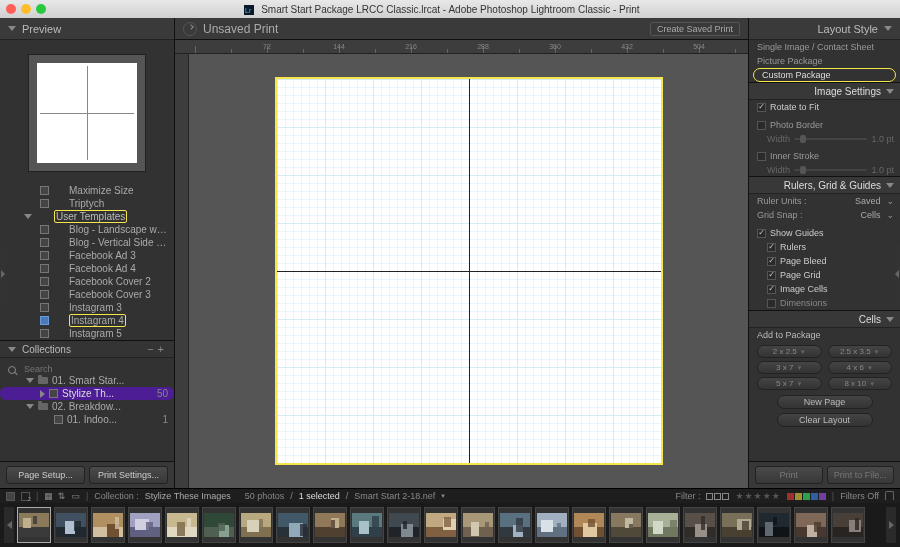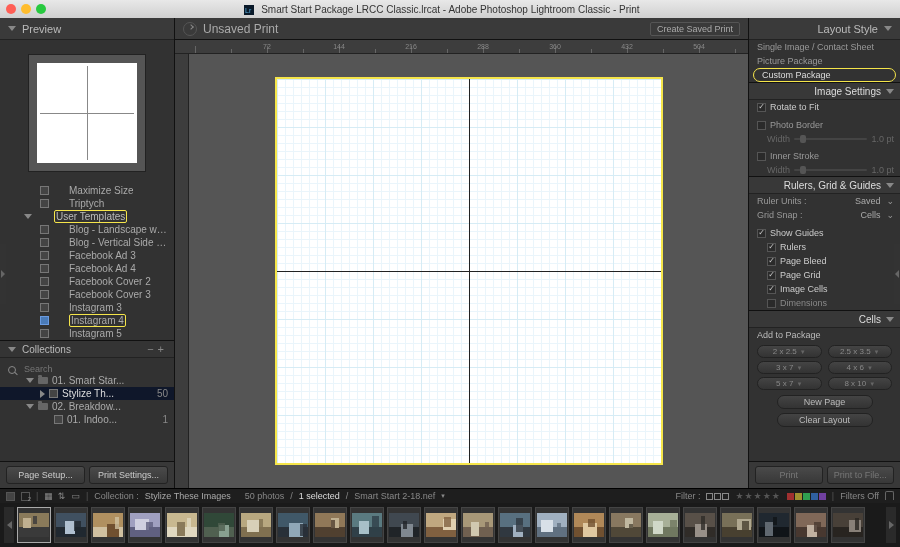--- a/index.html
+++ b/index.html
@@ -42,21 +42,21 @@
   .coll-head { height:18px; display:flex; align-items:center; padding:0 8px; border-top:1px solid #111; border-bottom:1px solid #222; background:#343434; color:#bbb;}
   .coll-head .spacer{flex:1;}
   .coll-head .pm { color:#888; font-size:11px; cursor:pointer; padding:0 2px;}
   .search-row { height:16px; display:flex; align-items:flex-end; padding:0 8px; gap:8px; color:#555;}
   .search-row input { flex:1; background:transparent; border:none; color:#888; font-size:9px; outline:none;}
   .coll-row { height:13px; display:flex; align-items:center; padding:0 6px 0 26px; gap:4px; color:#aaa;}
   .coll-row.sub { padding-left:40px;}
   .coll-row.sub2 { padding-left:54px;}
   .coll-row .lbl { flex:1; white-space:nowrap; overflow:hidden; text-overflow:ellipsis;}
   .coll-row .cnt { color:#888;}
-  .coll-row.sel { background:#0f172a; color:#ddd;}
+  .coll-row.sel { background:#4c1d95; color:#ddd;border-radius:6px;}
   .folder-icon{ width:10px; height:7px; background:#666; border-radius:1px; position:relative; flex-shrink:0;}
   .folder-icon::before{content:"";position:absolute;top:-2px;left:0;width:4px;height:2px;background:#666;border-radius:1px 1px 0 0;}
   .stack-icon{ width:9px; height:9px; border:1px solid #777; background:#444; flex-shrink:0;}
   
   .btnrow { display:flex; gap:4px; padding:4px 6px; border-top:1px solid #111; background:#383838;}
   .lr-btn { flex:1; height:18px; background:linear-gradient(#4a4a4a,#383838); border:1px solid #222; border-radius:3px; color:#ccc; font-size:9px; display:flex; align-items:center; justify-content:center; cursor:pointer;}
   .lr-btn.dim { color:#777; }
   
   .mid-head { height:22px; background:#3a3a3a; border-bottom:1px solid #111; display:flex; align-items:center; padding:0 8px;}
   .mid-head .rot { width:14px; height:14px; border:1px solid #555; border-radius:50%; margin-right:6px; position:relative;}

